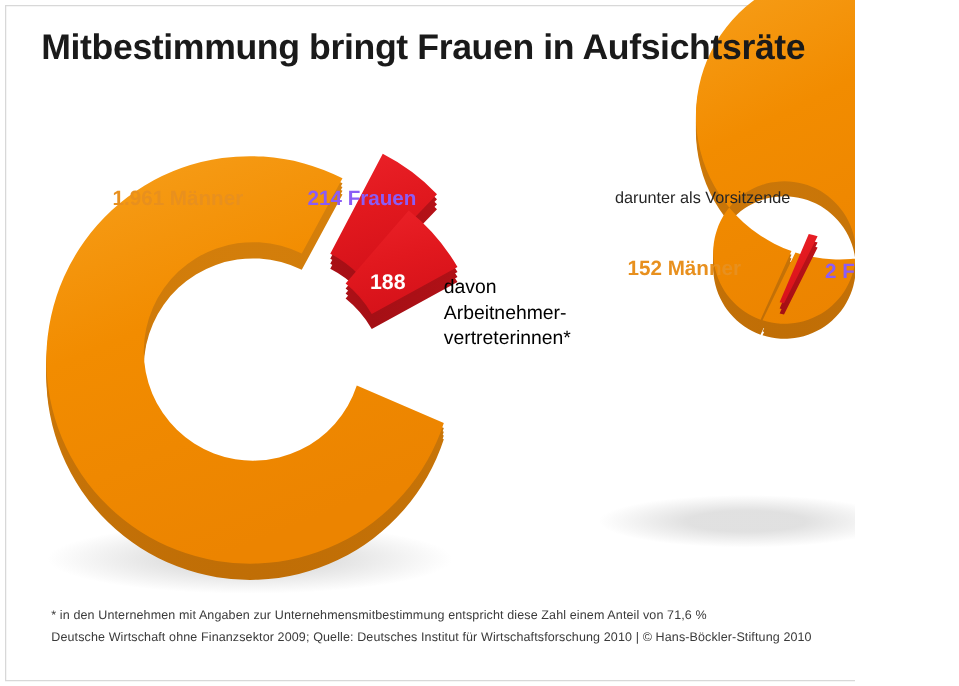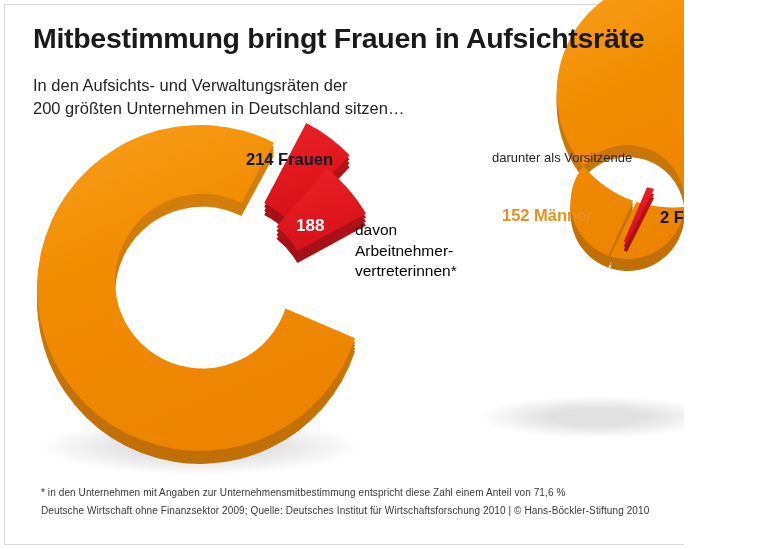--- a/index.html
+++ b/index.html
@@ -57,21 +57,21 @@
     white-space: pre-line;
   }
 
   .lbl {
     position: absolute;
     font-size: 16.5px;
     font-weight: bold;
     white-space: nowrap;
   }
   .lbl-orange { color: #E8901E; }
-  .lbl-red    { color: #0f172a; }
+  .lbl-red    { color: #8b5cf6; }
 
   .plainlbl {
     position: absolute;
     font-size: 13px;
     color: #262626;
     white-space: nowrap;
   }
 
   .calloutA {
     position: absolute;
@@ -187,23 +187,22 @@
       <g transform="translate(14,-14)">
         <path d="M 633.0 201.2 A 115 115 0 0 1 640.1 203.0 L 613.2 256.6 A 57 57 0 0 0 609.7 255.7 Z" transform="translate(0,9)" fill="url(#gRedSide)"></path>
         <path d="M 633.0 201.2 A 115 115 0 0 1 640.1 203.0 L 613.2 256.6 A 57 57 0 0 0 609.7 255.7 Z" transform="translate(0,5)" fill="url(#gRedSide)"></path>
         <path d="M 633.0 201.2 A 115 115 0 0 1 640.1 203.0 L 613.2 256.6 A 57 57 0 0 0 609.7 255.7 Z" fill="url(#gRedTop)"></path>
       </g>
     </g>
   </svg>
 
   <div class="headline">Mitbestimmung bringt Frauen in Aufsichtsräte</div>
 
-  <div class="subtitle">In den Aufsichts- und Verwaltungsräten der
-200 größten Unternehmen in Deutschland sitzen…</div>
-
+
+  <div class="lbl lbl-orange" style="left:90px; top:150px;">1.961 Männer</div>
 
   <div class="lbl lbl-red" style="left:246px; top:150px;">214 Frauen</div>
 
   <div class="wedge-num">188</div>
 
   <div class="calloutA">davon
 Arbeitnehmer-
 vertreterinnen*</div>
 
   <div class="plainlbl" style="left:492px; top:150px;">darunter als Vorsitzende</div>

